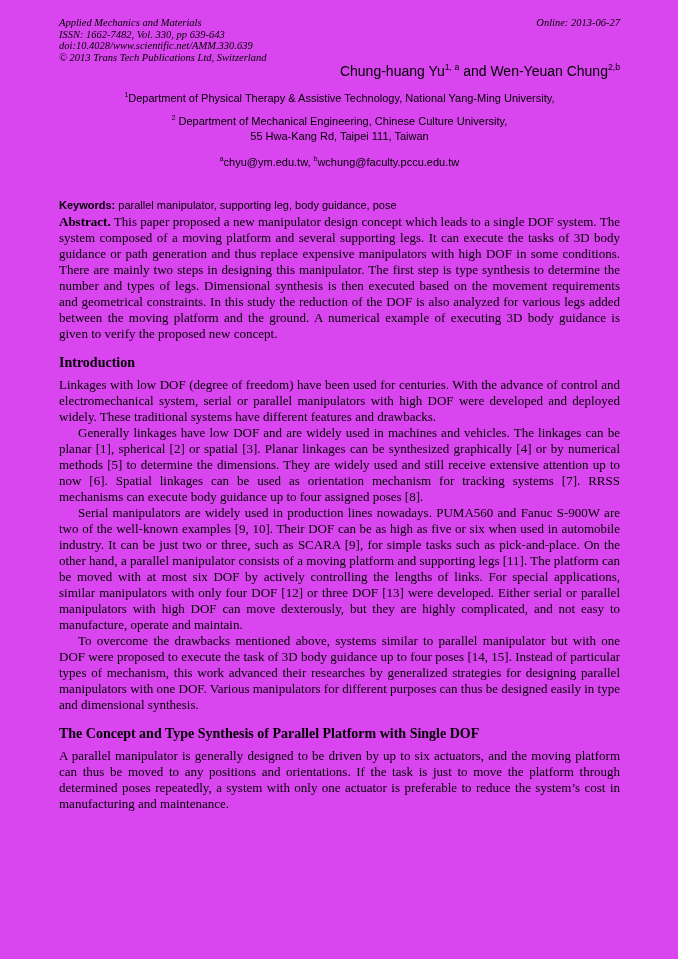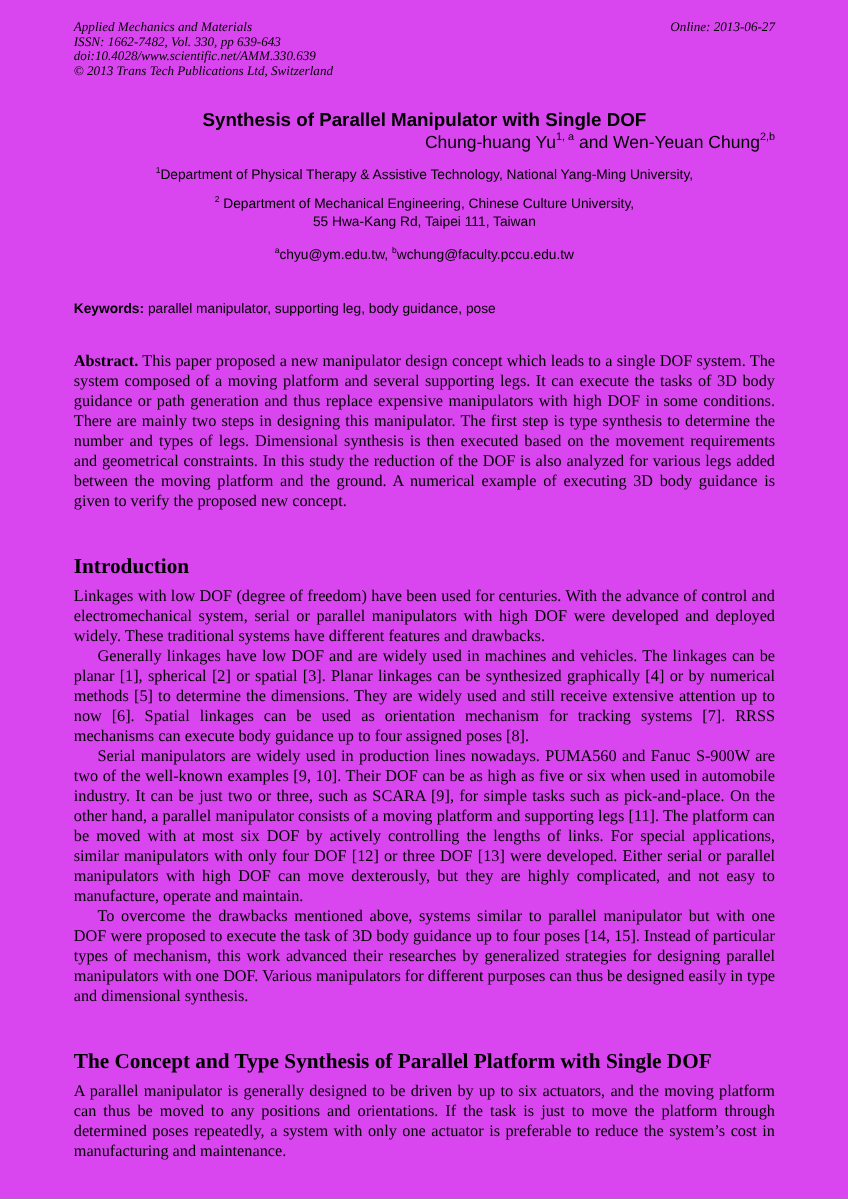--- a/index.html
+++ b/index.html
@@ -61,30 +61,30 @@
   }
   
   .keywords {
     margin-top: 31px;
     font-family: "Liberation Sans", sans-serif;
     font-size: 11px;
   }
   .keywords .kw-label { font-weight: bold; }
   
   .abstract {
-    margin-top: 28px;
+    margin-top: 3px;
     font-size: 13px;
     line-height: 16px;
     text-align: justify;
   }
   .abstract .ab-label { font-weight: bold; }
   .section-heading {
-    font-size: 17px;
+    font-size: 14px;
     font-weight: bold;
-    margin-top: 34px;
+    margin-top: 13px;
     margin-bottom: 6px;
   }
   .body-par {
     font-size: 13px;
     line-height: 16px;
     text-align: justify;
   }
   .body-par.indent { text-indent: 19px; }
 </style>
 </head>
@@ -95,21 +95,20 @@
   <div class="header">
     <div class="header-left">
       <div>Applied Mechanics and Materials</div>
       <div>ISSN: 1662-7482, Vol. 330, pp 639-643</div>
       <div>doi:10.4028/www.scientific.net/AMM.330.639</div>
       <div>© 2013 Trans Tech Publications Ltd, Switzerland</div>
     </div>
     <div class="header-right">Online: 2013-06-27</div>
   </div>
 
-  <h1 class="title">Synthesis of Parallel Manipulator with Single DOF</h1>
 
   <div class="authors"><span>Chung-huang Yu</span><sup>1, a</sup><span> and </span><span>Wen-Yeuan Chung</span><sup>2,b</sup></div>
 
   <div class="affil affil-1"><sup>1</sup><span>Department of Physical Therapy &amp; Assistive Technology, National Yang-Ming University,</span><br></div>
 
   <div class="affil affil-2"><sup>2</sup> <span>Department of Mechanical Engineering, Chinese Culture University,</span><br><span>55 Hwa-Kang Rd, Taipei 111, Taiwan</span></div>
 
   <div class="emails"><sup>a</sup><span>chyu@ym.edu.tw,</span> <sup>b</sup><span>wchung@faculty.pccu.edu.tw</span></div>
 
   <div class="keywords"><span class="kw-label">Keywords:</span> <span>parallel manipulator, supporting leg, body guidance, pose</span></div>

